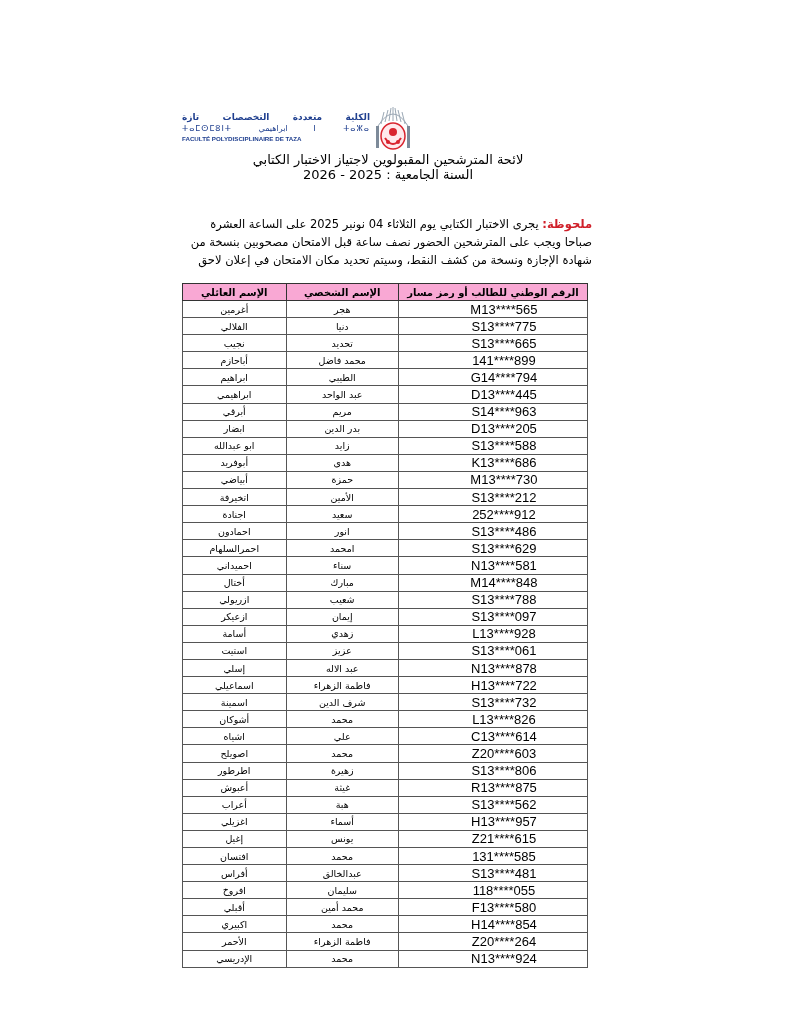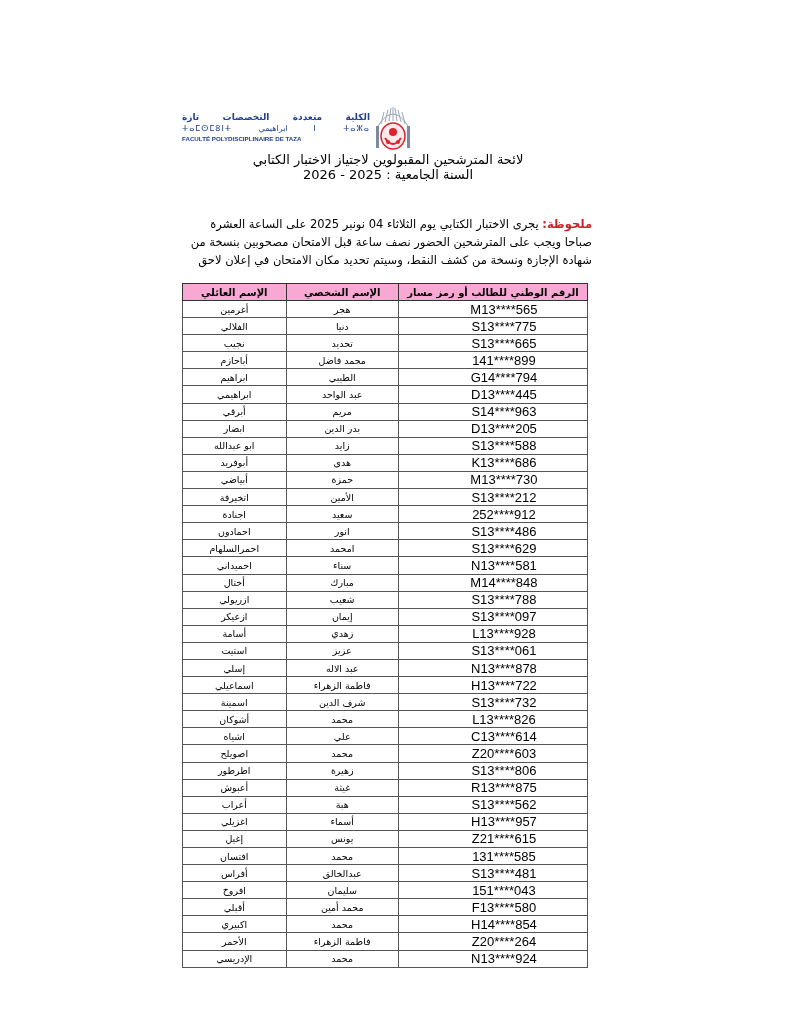--- a/index.html
+++ b/index.html
@@ -241,21 +241,21 @@
         <td class="code">131****585</td>
         <td class="ar">محمد</td>
         <td class="ar">افتسان</td>
       </tr>
       <tr>
         <td class="code">S13****481</td>
         <td class="ar">عبدالخالق</td>
         <td class="ar">أفراس</td>
       </tr>
       <tr>
-        <td class="code">151****043</td>
+        <td class="code">118****055</td>
         <td class="ar">سليمان</td>
         <td class="ar">افروخ</td>
       </tr>
       <tr>
         <td class="code">F13****580</td>
         <td class="ar">محمد أمين</td>
         <td class="ar">أقبلي</td>
       </tr>
       <tr>
         <td class="code">H14****854</td>

